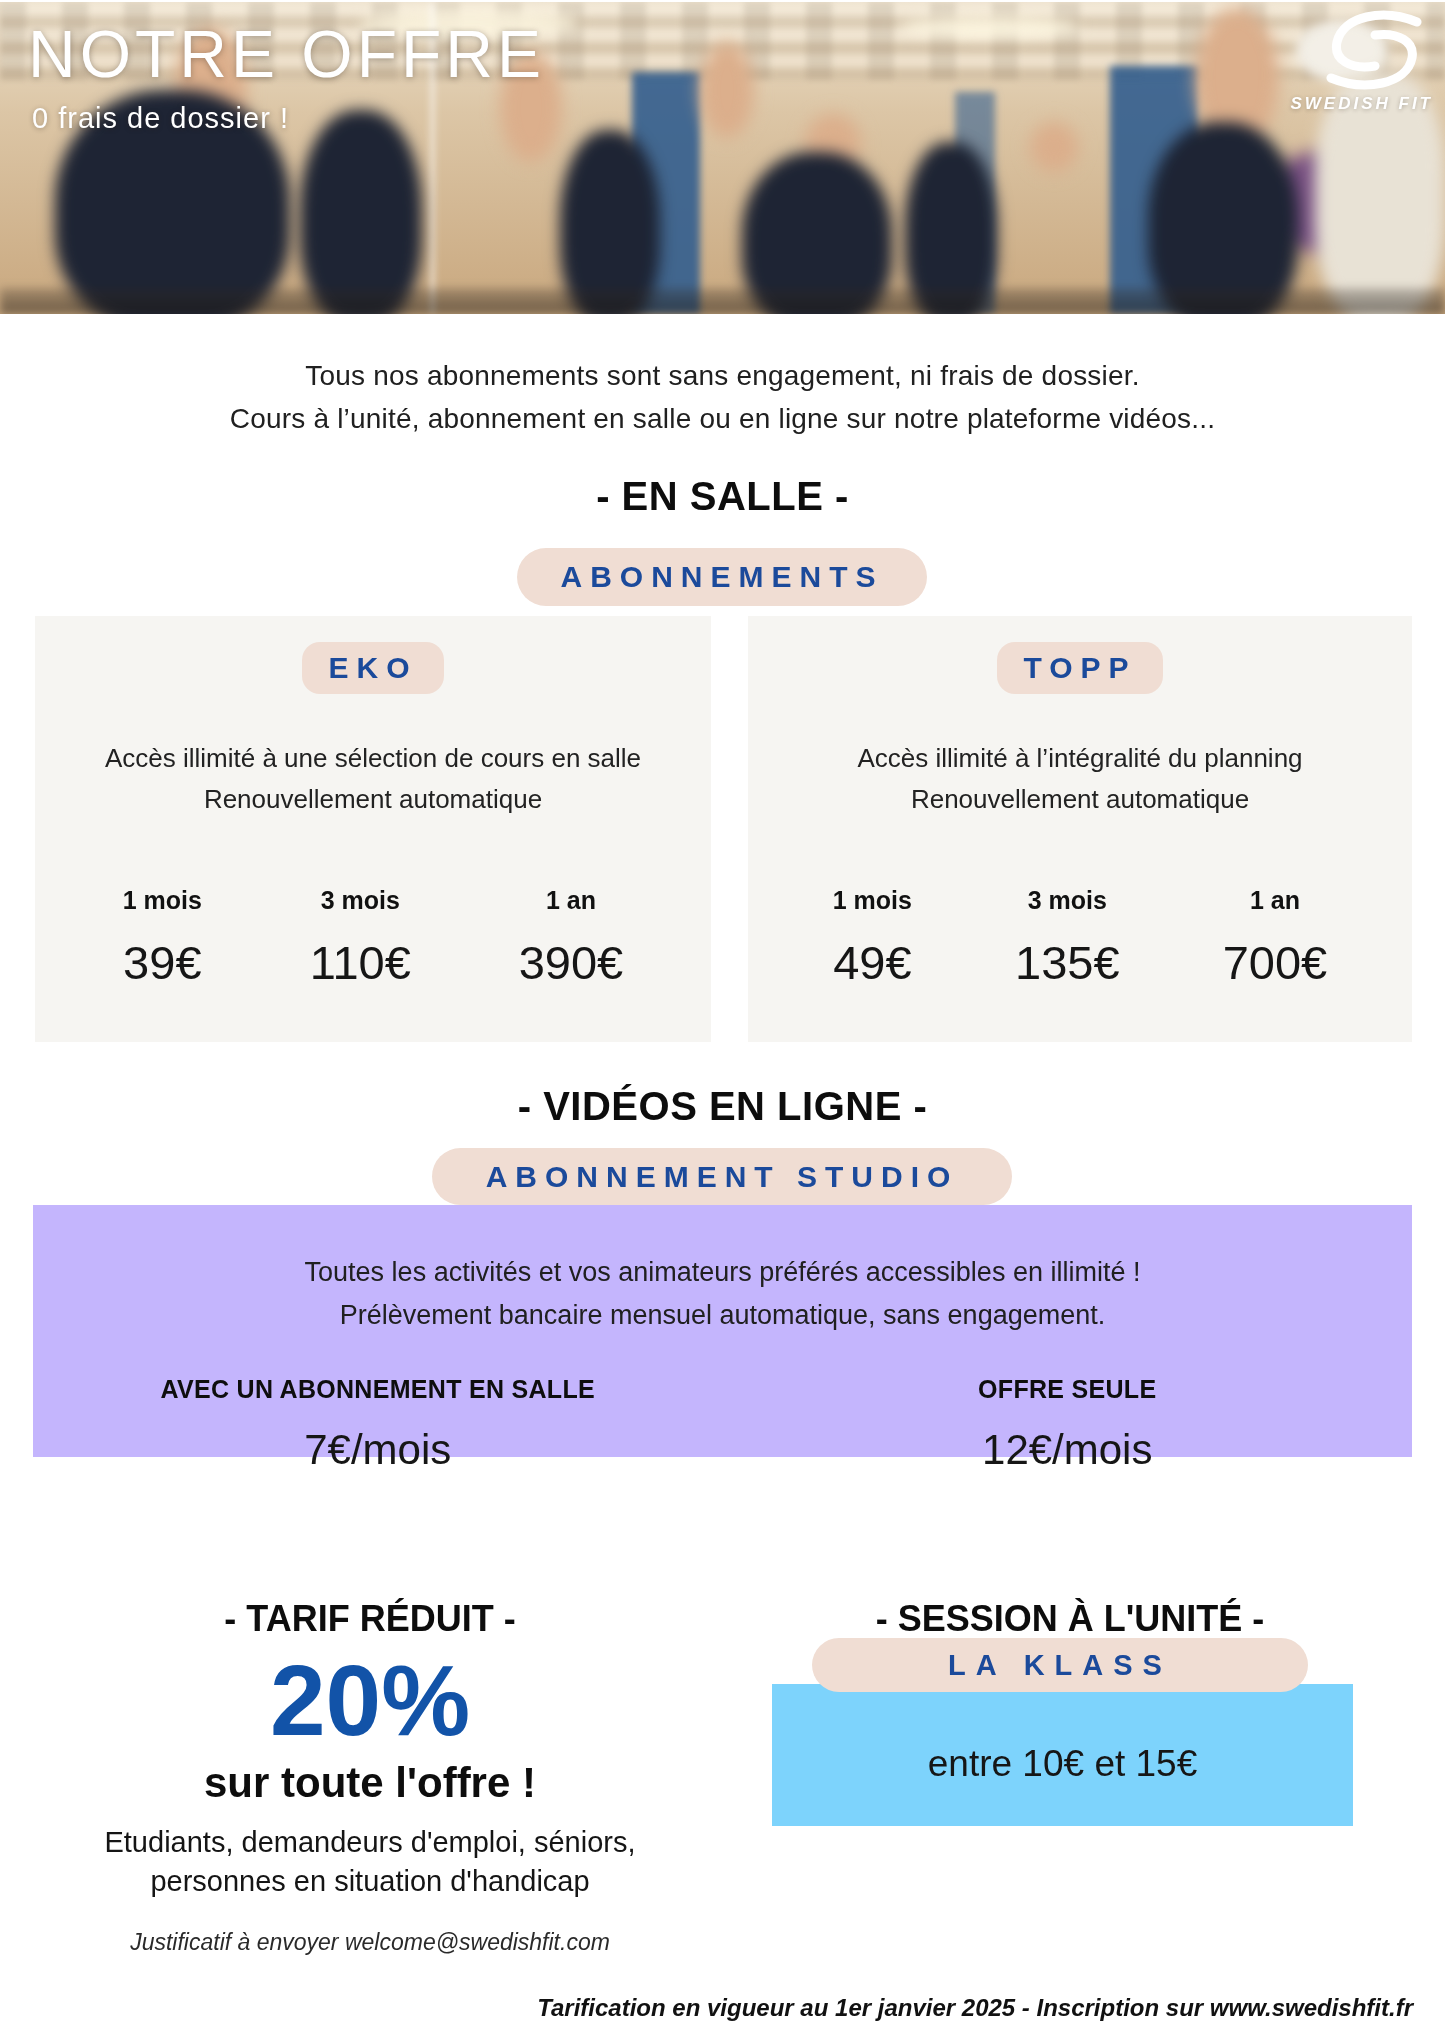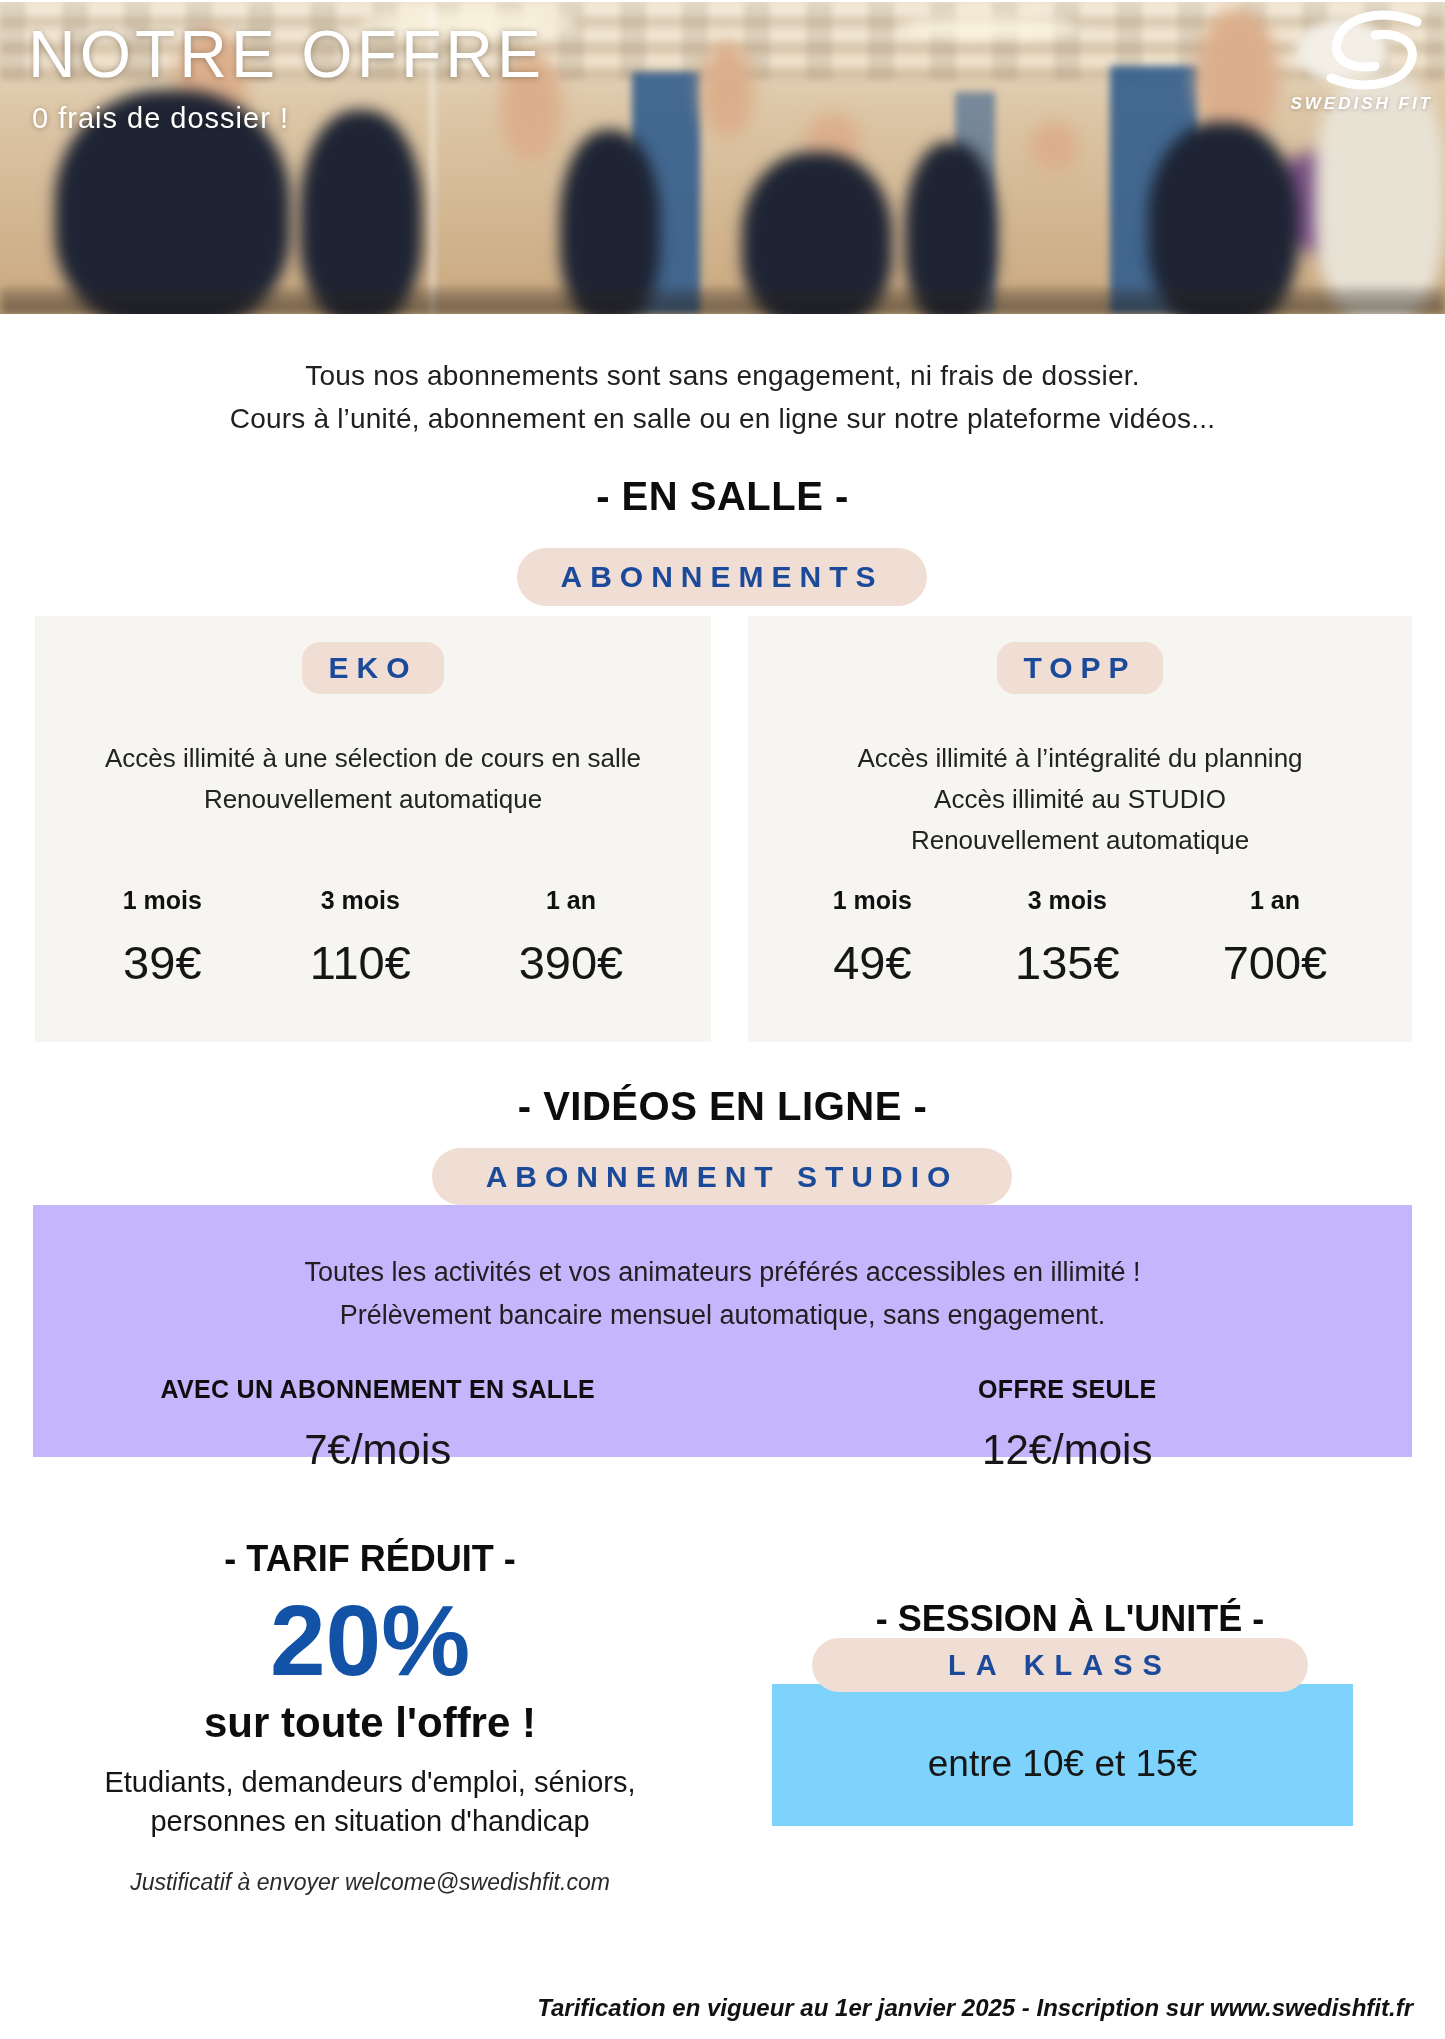--- a/index.html
+++ b/index.html
@@ -120,21 +120,21 @@
   .studio-lines{text-align:center;font-size:27px;line-height:1.6;color:#202020;}
   .studio-options{
     width:100%;margin-top:38px;display:flex;
   }
   .studio-option{width:50%;text-align:center;}
   .option-label{font-size:25px;font-weight:700;color:#0e0e0e;letter-spacing:.3px;}
   .option-value{margin-top:22px;font-size:42px;font-weight:300;color:#161616;}
 
   
   .tarif-block{
-    position:absolute;top:1536px;left:40px;width:660px;text-align:center;
+    position:absolute;top:1596px;left:40px;width:660px;text-align:center;
   }
   .tarif-heading{font-size:36px;font-weight:700;color:#0d0d0d;}
   .tarif-percent{margin-top:8px;font-size:100px;font-weight:700;color:#1253a8;line-height:1.05;}
   .tarif-sub{margin-top:6px;font-size:42px;font-weight:700;color:#0d0d0d;}
   .tarif-eligible{margin-top:16px;font-size:29px;line-height:1.35;color:#151515;}
   .tarif-note{margin-top:28px;font-size:23px;font-style:italic;color:#2a2a2a;}
 
   .session-heading{
     position:absolute;top:1596px;left:740px;width:660px;text-align:center;
     font-size:36px;font-weight:700;color:#0d0d0d;
@@ -225,21 +225,20 @@
         <div class="price-label">1 an</div>
         <div class="price-value">390€</div>
       </div>
     </div>
   </div>
 
   <div class="plan-card card-topp">
     <div class="pill plan-pill">TOPP</div>
     <div class="plan-features">
       <div>Accès illimité à l’intégralité du planning</div>
-      <div>Accès illimité au STUDIO</div>
       <div>Renouvellement automatique</div>
     </div>
     <div class="price-row">
       <div class="price-group">
         <div class="price-label">1 mois</div>
         <div class="price-value">49€</div>
       </div>
       <div class="price-group">
         <div class="price-label">3 mois</div>
         <div class="price-value">135€</div>

